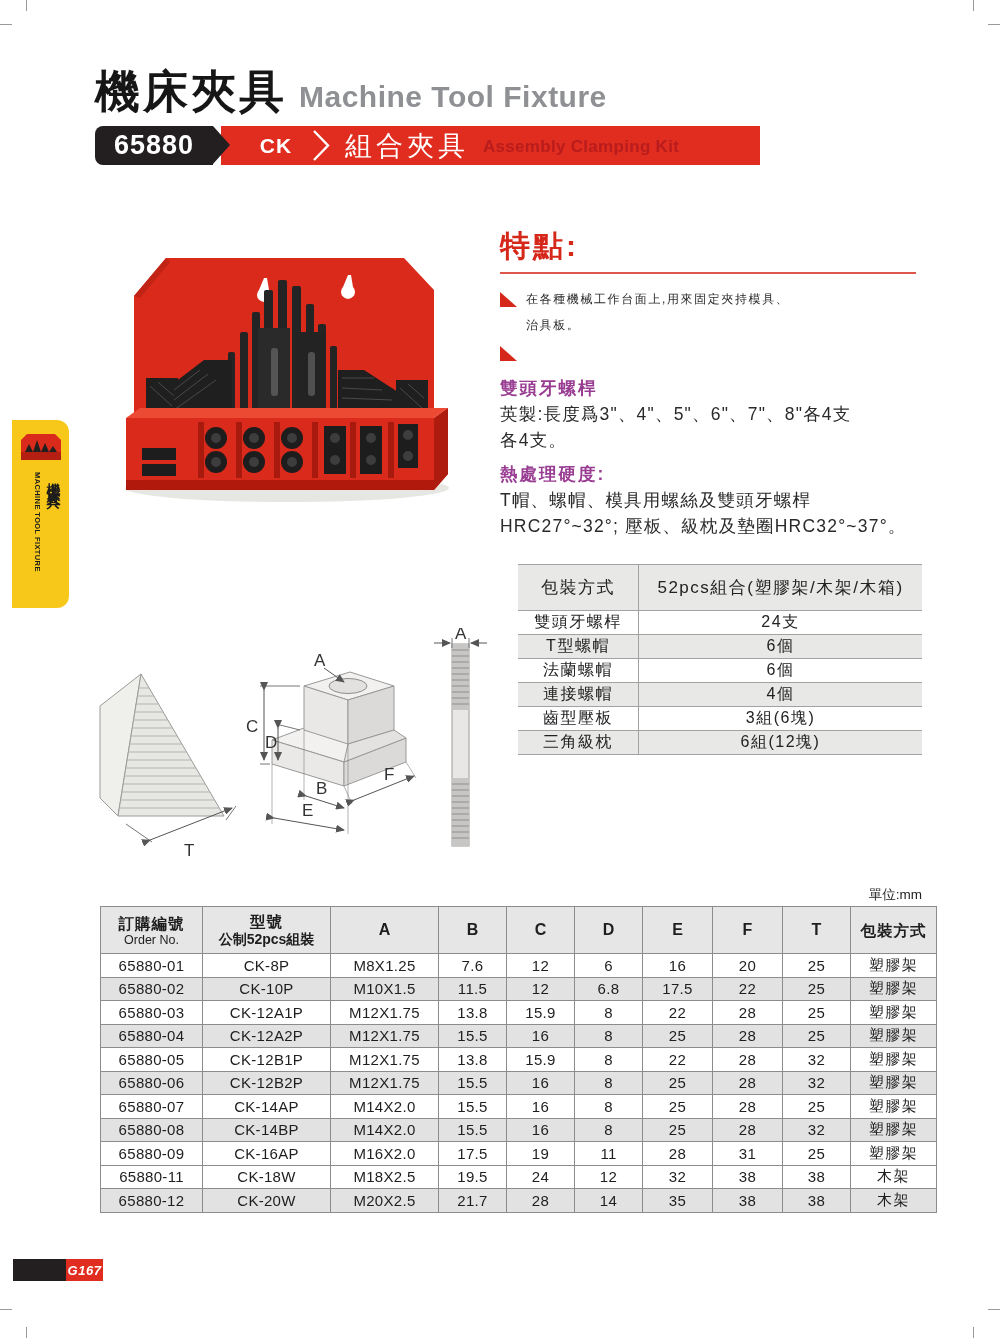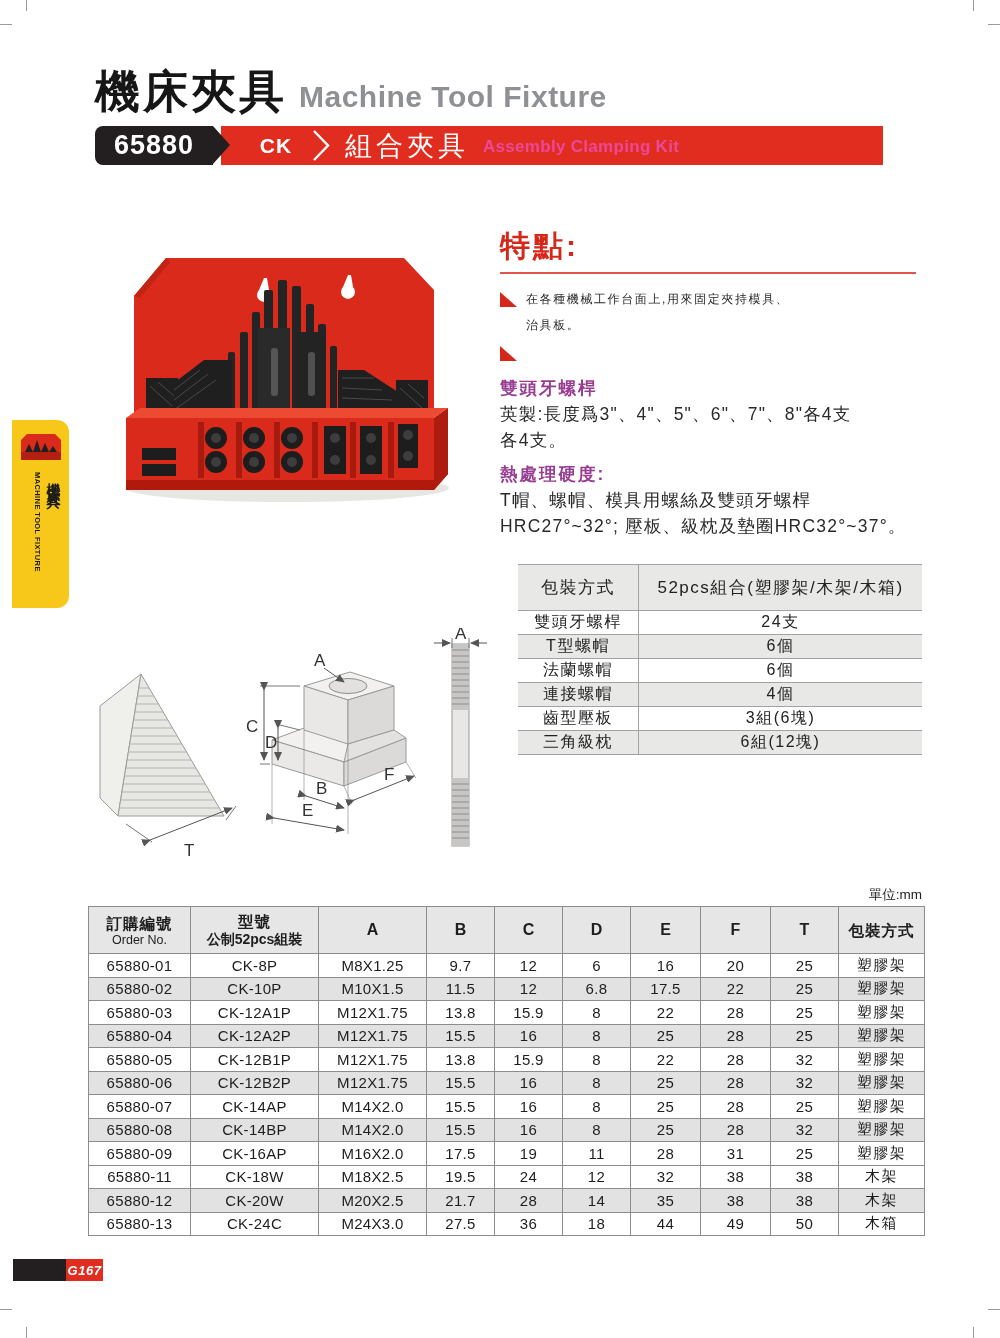--- a/index.html
+++ b/index.html
@@ -9,32 +9,32 @@
   
   .crop{position:absolute;background:#9a9a9a;}
   .crop.v{width:1px;height:11px;}
   .crop.h{width:12px;height:1px;}
 
   
   .header-title{position:absolute;left:95px;top:62px;white-space:nowrap;}
   .header-title .zh{font-size:45px;font-weight:bold;color:#161616;letter-spacing:3px;}
   .header-title .en{font-size:30px;font-weight:bold;color:#8e9093;margin-left:12px;letter-spacing:0.5px;}
 
-  .banner{position:absolute;left:95px;top:126px;width:788px;height:39px;}
+  .banner{position:absolute;left:95px;top:126px;width:665px;height:39px;}
   .banner .redbar{position:absolute;left:126px;top:0;right:0;bottom:0;background:#e02d1f;}
   .banner .codebox{position:absolute;left:0;top:0;width:118px;height:39px;background:#231f20;
                    border-radius:8px 0 0 8px;display:flex;align-items:center;justify-content:center;}
   .banner .codebox:after{content:"";position:absolute;left:118px;top:0;
       border-top:19.5px solid transparent;border-bottom:19.5px solid transparent;border-left:17px solid #231f20;}
   .banner .code{color:#fff;font-size:27px;font-weight:bold;letter-spacing:1px;}
   .banner .series{position:absolute;left:152px;top:0;width:58px;height:39px;display:flex;align-items:center;
                   justify-content:center;color:#fff;font-size:21px;font-weight:bold;letter-spacing:1px;}
   .banner .chev{position:absolute;left:216px;top:4px;}
   .banner .pzh{position:absolute;left:250px;top:2px;color:#fff;font-size:27px;font-weight:normal;letter-spacing:4px;}
-  .banner .pen{position:absolute;left:388px;top:11px;color:#ec4899;font-size:17px;font-weight:bold;letter-spacing:0.3px;}
+  .banner .pen{position:absolute;left:388px;top:11px;color:#b91c1c;font-size:17px;font-weight:bold;letter-spacing:0.3px;}
 
   
   .side-tab{position:absolute;left:12px;top:420px;width:57px;height:188px;background:#f7c81a;
             border-radius:0 12px 12px 0;}
   .side-tab .thumb{position:absolute;left:7px;top:12px;}
   .side-tab .vzh{position:absolute;right:6px;top:52px;writing-mode:vertical-rl;
                  font-size:14px;font-weight:bold;color:#1c1c1c;letter-spacing:4px;}
   .side-tab .ven{position:absolute;left:30px;top:52px;transform:rotate(90deg);transform-origin:left top;
                  font-size:7.5px;font-weight:bold;color:#1c1c1c;white-space:nowrap;letter-spacing:0.4px;}
 
@@ -56,21 +56,21 @@
   .pack-table .c0{width:120px;border-right:1px solid #a2a2a2;}
   .pack-table tr.hdr td{height:45px;background:#e8e8e7;font-size:17px;}
   .pack-table tr.alt td{background:#e8e8e7;}
 
   
   .drawings{position:absolute;left:86px;top:628px;}
   .dim-label{font-size:17px;fill:#333;font-family:"Liberation Sans",sans-serif;}
 
   
   .unit{position:absolute;left:830px;top:886px;width:92px;text-align:right;font-size:13.5px;color:#222;}
-  .spec{position:absolute;left:88px;top:906px;width:836px;border-collapse:collapse;table-layout:fixed;}
+  .spec{position:absolute;left:100px;top:906px;width:836px;border-collapse:collapse;table-layout:fixed;}
   .spec th,.spec td{border:1px solid #8c8c8c;text-align:center;padding:0;}
   .spec thead th{background:#e6e6e6;height:46px;font-weight:bold;color:#1e1e1e;}
   .spec .h-zh{font-size:15.5px;letter-spacing:1px;line-height:19px;}
   .spec .h-en{font-size:12.5px;font-weight:normal;line-height:14px;}
   .spec .h-sub{font-size:14px;line-height:17px;}
   .spec .h-dim{font-size:16px;}
   .spec tbody td{height:22.5px;font-size:15px;color:#1e1e1e;letter-spacing:0.3px;}
   .spec tbody td.c0{font-weight:normal;}
   .spec tbody td.c9{letter-spacing:1.5px;}
   .spec tbody tr.alt td{background:#e2e2e2;}
@@ -375,21 +375,21 @@
         <th>
           <div class="h-zh">包裝方式</div>
         </th>
       </tr>
     </thead>
     <tbody id="spec-body">
         <tr>
       <td class="c0">65880-01</td>
           <td class="c1">CK-8P</td>
       <td class="c2">M8X1.25</td>
-          <td class="c3">9.7</td>
+          <td class="c3">7.6</td>
       <td class="c4">12</td>
           <td class="c5">6</td>
       <td class="c6">16</td>
           <td class="c7">20</td>
       <td class="c8">25</td>
           <td class="c9">塑膠架</td>
     </tr>
         <tr class="alt">
       <td class="c0">65880-02</td>
           <td class="c1">CK-10P</td>
@@ -503,31 +503,19 @@
           <td class="c1">CK-20W</td>
       <td class="c2">M20X2.5</td>
           <td class="c3">21.7</td>
       <td class="c4">28</td>
           <td class="c5">14</td>
       <td class="c6">35</td>
           <td class="c7">38</td>
       <td class="c8">38</td>
           <td class="c9">木架</td>
     </tr>
-        <tr>
-      <td class="c0">65880-13</td>
-          <td class="c1">CK-24C</td>
-      <td class="c2">M24X3.0</td>
-          <td class="c3">27.5</td>
-      <td class="c4">36</td>
-          <td class="c5">18</td>
-      <td class="c6">44</td>
-          <td class="c7">49</td>
-      <td class="c8">50</td>
-          <td class="c9">木箱</td>
-    </tr>
       </tbody>
   </table>
 
   <div class="footer-black"></div>
   <div class="footer-code">G167</div>
 
 </div>
 
 </body></html>

